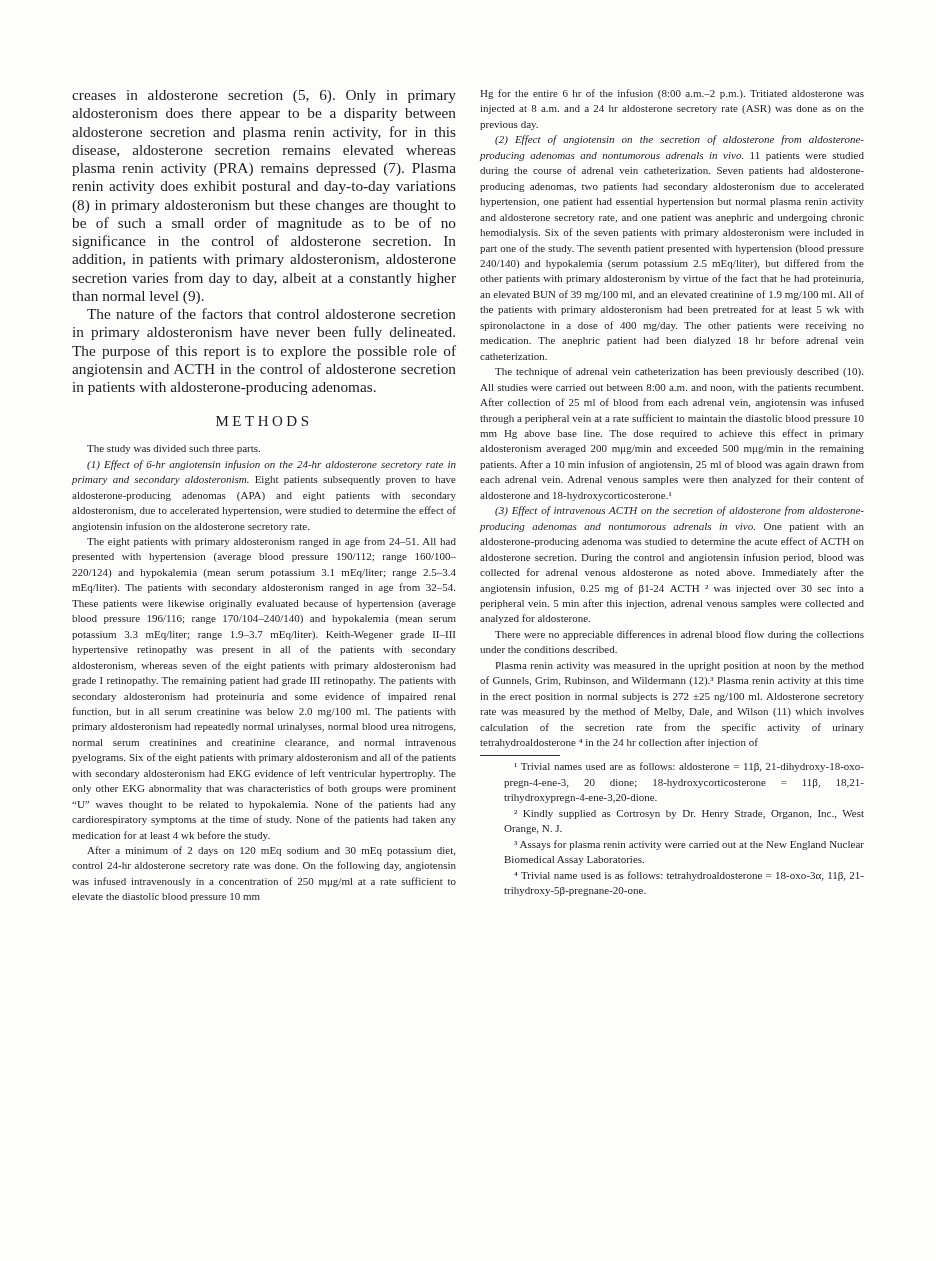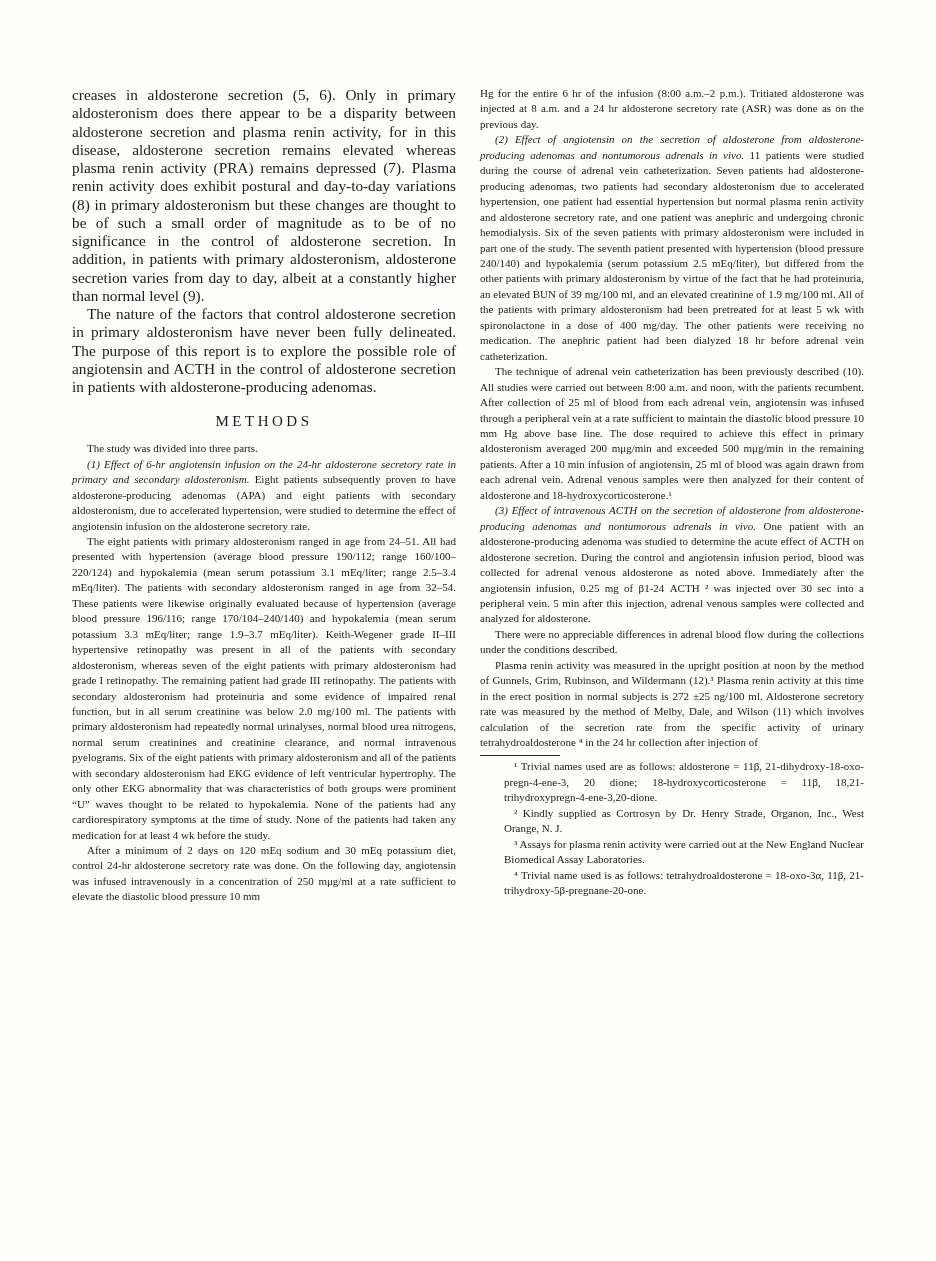--- a/index.html
+++ b/index.html
@@ -79,21 +79,21 @@
 <div class="page">
 
   <div class="columns">
 
     <div class="col">
       <p class="intro">creases in aldosterone secretion (5, 6). Only in primary aldosteronism does there appear to be a disparity between aldosterone secretion and plasma renin activity, for in this disease, aldosterone secretion remains elevated whereas plasma renin activity (PRA) remains depressed (7). Plasma renin activity does exhibit postural and day-to-day variations (8) in primary aldosteronism but these changes are thought to be of such a small order of magnitude as to be of no significance in the control of aldosterone secretion. In addition, in patients with primary aldosteronism, aldosterone secretion varies from day to day, albeit at a constantly higher than normal level (9).</p>
       <p class="intro indent">The nature of the factors that control aldosterone secretion in primary aldosteronism have never been fully delineated. The purpose of this report is to explore the possible role of angiotensin and ACTH in the control of aldosterone secretion in patients with aldosterone-producing adenomas.</p>
 
       <h2 class="section-heading">METHODS</h2>
 
-      <p class="small indent">The study was divided into three parts.</p>
+      <p class="small indent">The study was divided such three parts.</p>
 
       <p class="small indent"><span class="lead-italic">(1) Effect of 6-hr angiotensin infusion on the 24-hr aldosterone secretory rate in primary and secondary aldosteronism.</span><span> Eight patients subsequently proven to have aldosterone-producing adenomas (APA) and eight patients with secondary aldosteronism, due to accelerated hypertension, were studied to determine the effect of angiotensin infusion on the aldosterone secretory rate.</span></p>
 
       <p class="small indent">The eight patients with primary aldosteronism ranged in age from 24–51. All had presented with hypertension (average blood pressure 190/112; range 160/100–220/124) and hypokalemia (mean serum potassium 3.1 mEq/liter; range 2.5–3.4 mEq/liter). The patients with secondary aldosteronism ranged in age from 32–54. These patients were likewise originally evaluated because of hypertension (average blood pressure 196/116; range 170/104–240/140) and hypokalemia (mean serum potassium 3.3 mEq/liter; range 1.9–3.7 mEq/liter). Keith-Wegener grade II–III hypertensive retinopathy was present in all of the patients with secondary aldosteronism, whereas seven of the eight patients with primary aldosteronism had grade I retinopathy. The remaining patient had grade III retinopathy. The patients with secondary aldosteronism had proteinuria and some evidence of impaired renal function, but in all serum creatinine was below 2.0 mg/100 ml. The patients with primary aldosteronism had repeatedly normal urinalyses, normal blood urea nitrogens, normal serum creatinines and creatinine clearance, and normal intravenous pyelograms. Six of the eight patients with primary aldosteronism and all of the patients with secondary aldosteronism had EKG evidence of left ventricular hypertrophy. The only other EKG abnormality that was characteristics of both groups were prominent “U” waves thought to be related to hypokalemia. None of the patients had any cardiorespiratory symptoms at the time of study. None of the patients had taken any medication for at least 4 wk before the study.</p>
 
       <p class="small indent">After a minimum of 2 days on 120 mEq sodium and 30 mEq potassium diet, control 24-hr aldosterone secretory rate was done. On the following day, angiotensin was infused intravenously in a concentration of 250 mμg/ml at a rate sufficient to elevate the diastolic blood pressure 10 mm</p>
     </div>
 
     <div class="col">
       <p class="small">Hg for the entire 6 hr of the infusion (8:00 a.m.–2 p.m.). Tritiated aldosterone was injected at 8 a.m. and a 24 hr aldosterone secretory rate (ASR) was done as on the previous day.</p>

